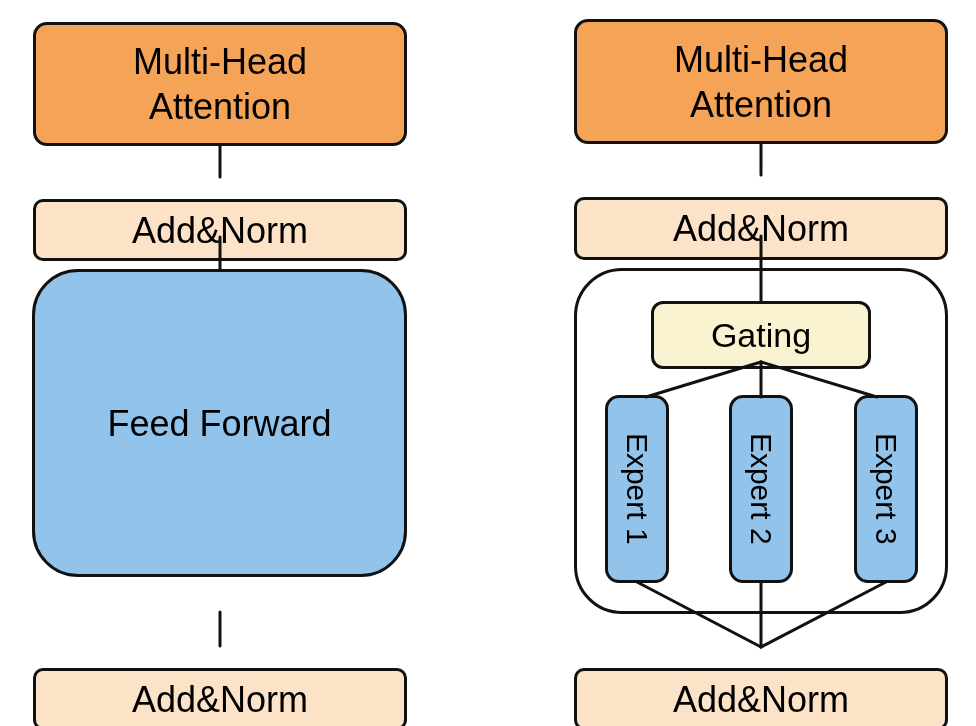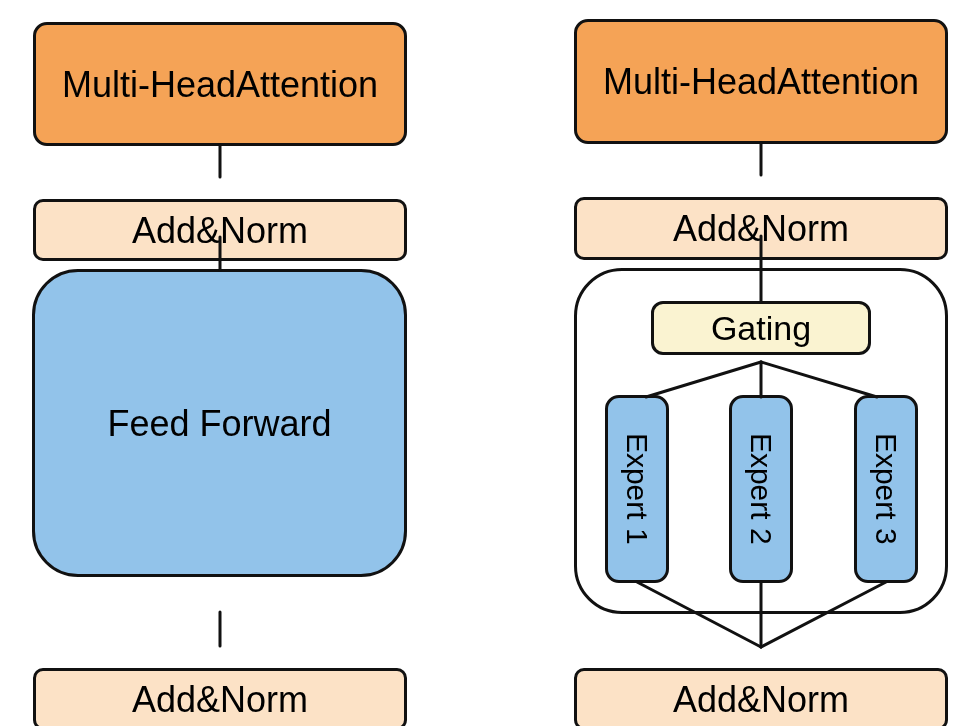--- a/index.html
+++ b/index.html
@@ -27,20 +27,21 @@
   .wires line {
     stroke: #111111;
     stroke-width: 3;
     stroke-linecap: round;
   }
   .box {
     position: absolute;
     box-sizing: border-box;
     border: 3px solid #111111;
     display: flex;
+    flex-direction: column;
     align-items: center;
     justify-content: center;
     color: #000000;
     font-size: 36px;
     line-height: 1.25;
     text-align: center;
     z-index: 1;
   }
   .fill-orange { background: #f5a356; }
   .fill-peach  { background: #fce2c6; }
@@ -55,21 +56,21 @@
   
   .mha-left      { left: 33px;  top: 22px;  width: 374px; height: 124px; }
   .addnorm-l1    { left: 33px;  top: 176px; width: 374px; height: 62px;  }
   .feed-forward  { left: 32px;  top: 269px; width: 375px; height: 308px; border-radius: 46px; }
   .addnorm-l2    { left: 33px;  top: 645px; width: 374px; height: 62px;  }
 
   
   .mha-right     { left: 574px; top: 19px;  width: 374px; height: 125px; }
   .addnorm-r1    { left: 574px; top: 174px; width: 374px; height: 63px;  }
   .moe-container { left: 574px; top: 268px; width: 374px; height: 346px; z-index: 0; }
-  .gating        { left: 651px; top: 301px; width: 220px; height: 54px; font-size: 34px; border-radius: 12px; z-index: 2; }
+  .gating        { left: 651px; top: 301px; width: 220px; height: 68px; font-size: 34px; border-radius: 12px; z-index: 2; }
   .expert        { top: 395px; width: 64px; height: 188px; z-index: 2; }
   .expert-1 { left: 605px; }
   .expert-2 { left: 729px; }
   .expert-3 { left: 854px; }
   .addnorm-r2    { left: 574px; top: 645px; width: 374px; height: 62px;  }
 
   .vlabel {
     transform: rotate(90deg);
     white-space: nowrap;
     font-size: 30px;

